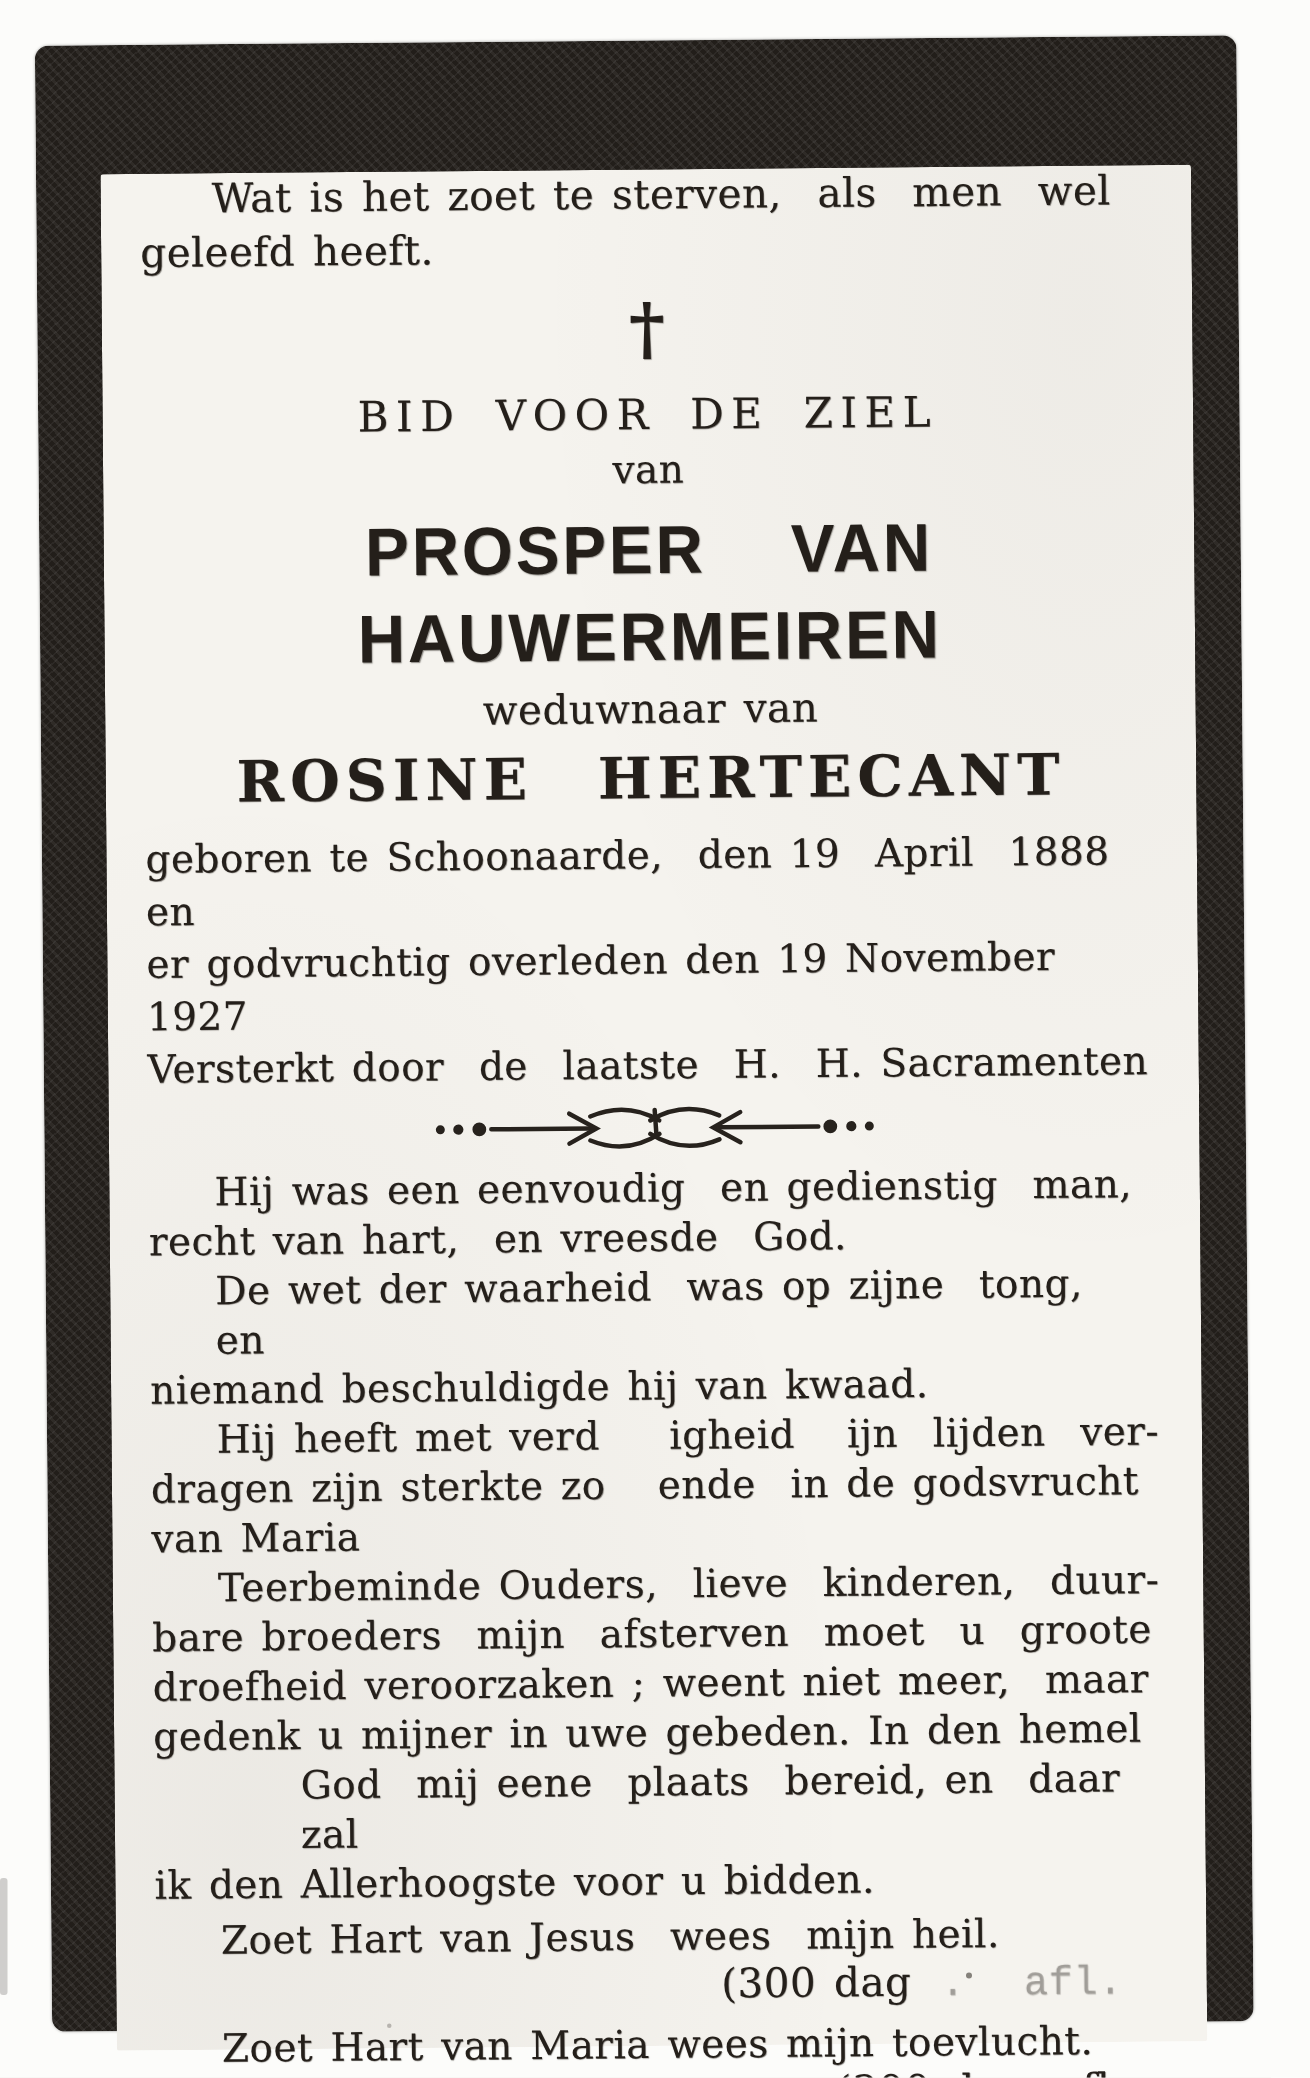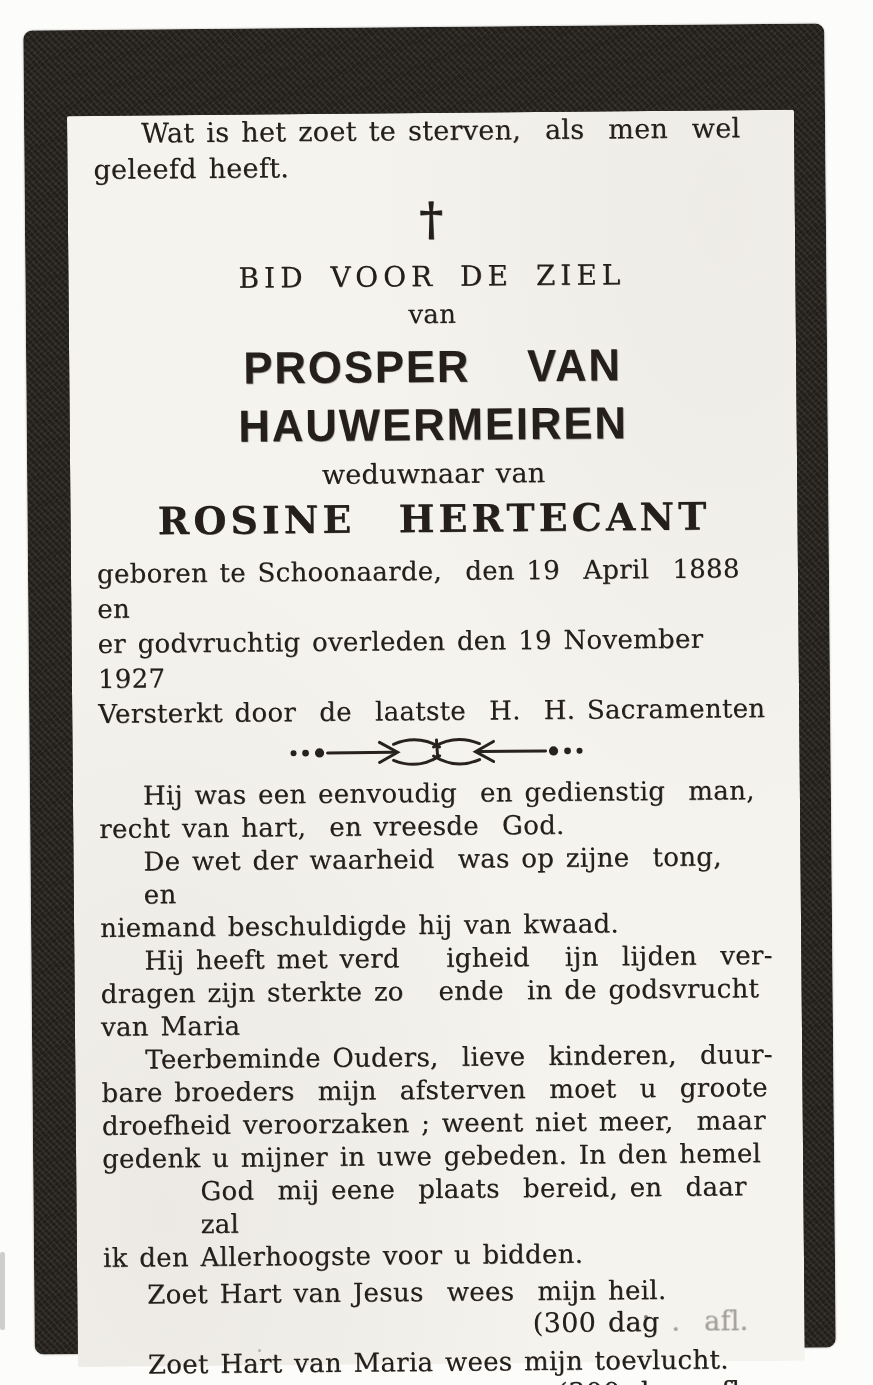--- a/index.html
+++ b/index.html
@@ -55,21 +55,21 @@
     font-size:38px;line-height:52px;letter-spacing:4px;word-spacing:26px;
   }
   .vitals{margin-top:9px;}
   .vitals .txt{font-size:26px;line-height:35px;}
   .ornament{ text-align:center;margin-top:3px;height:40px; }
   .bodyblock{margin-top:5px;}
   .indent{padding-left:44px;}
   .deep{padding-left:98px;}
   .right{text-align:right;padding-right:30px;font-size:27px;line-height:30px;}
   .gap-top{margin-top:7px;}
-  .faded{opacity:0.4;filter:blur(0.4px);}
+  .faded{opacity:0.4;filter:blur(0.4px);font-family:Liberation Mono, monospace;}
   .aspblock{margin-top:4px;}
   .speck{position:absolute;background:rgba(40,34,28,0.55);border-radius:50%;}
   .sp1{left:644px;top:1315px;width:4px;height:4px;}
   .sp2{left:258px;top:1349px;width:3px;height:3px;opacity:.5;}
   .sp3{left:420px;top:95px;width:3px;height:3px;opacity:.35;}
   .edge-smudge{position:absolute;left:0;top:1252px;width:5px;height:78px;background:rgba(50,45,40,0.22);border-radius:2px;}
   svg .ink{stroke:#27221d;stroke-width:3;fill:none;stroke-linecap:round;}
   svg .inkfill{fill:#27221d;stroke:none;}
 </style>
 </head>

